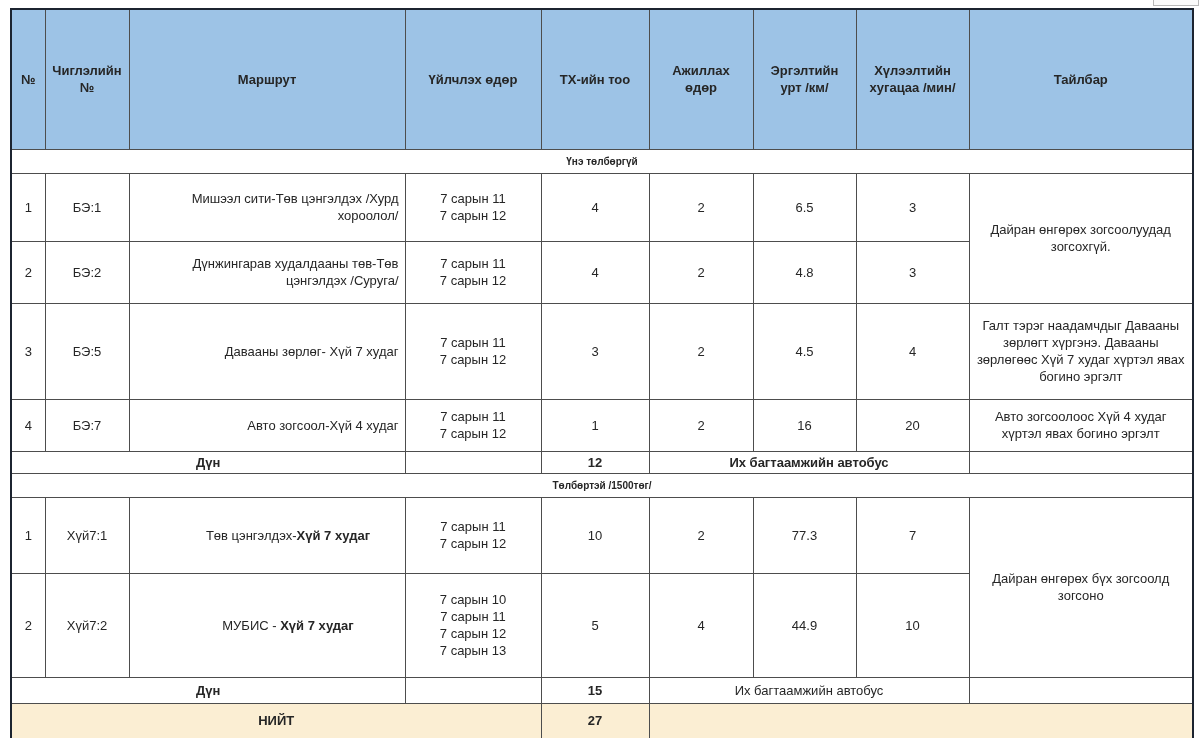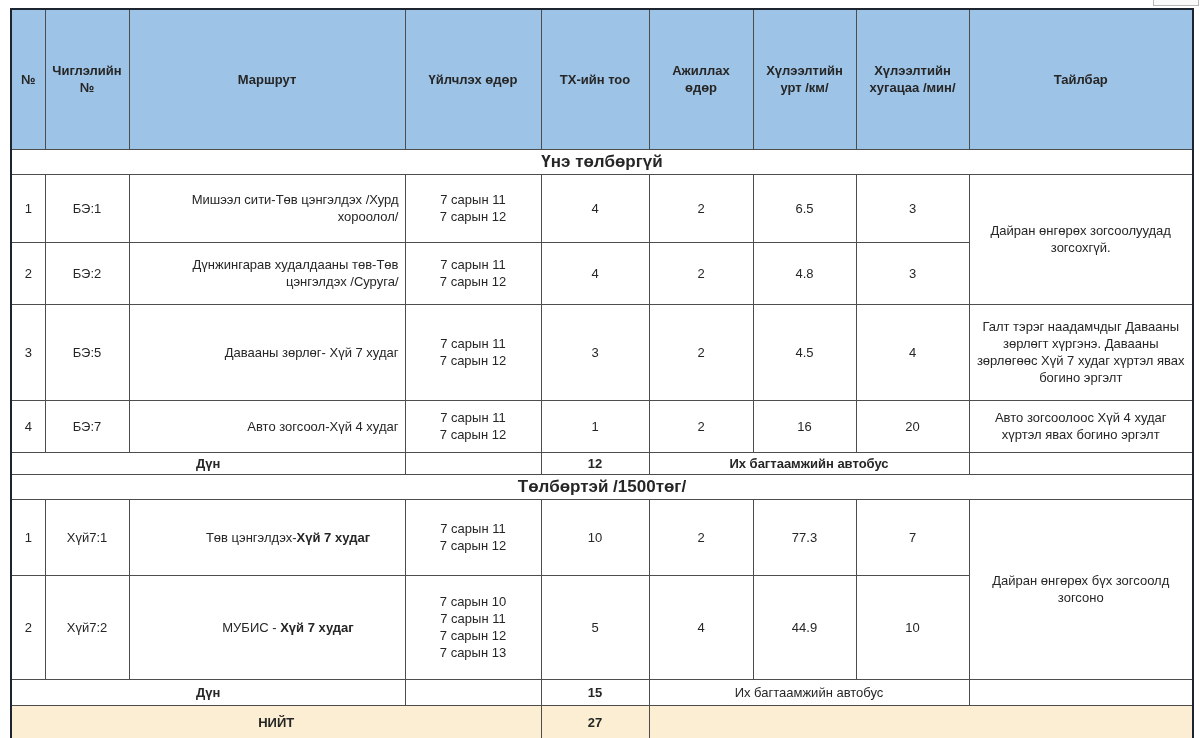--- a/index.html
+++ b/index.html
@@ -26,21 +26,21 @@
     text-align:center;
     vertical-align:middle;
     overflow:hidden;
     word-wrap:break-word;
   }
   thead th{
     background:var(--header-bg);
     font-weight:bold;
     line-height:17px;
   }
-  .section-row td{font-weight:bold;font-size:17px;}
+  .section-row td{font-weight:bold;font-size:10px;}
   .route-cell{text-align:right;line-height:17px;}
   .route-center{text-align:center;line-height:17px;padding-left:48px;}
   .days div{line-height:17px;}
   .remark{line-height:17px;}
   .bold{font-weight:bold;}
   .total-label{font-weight:bold;}
   .total-num{font-weight:bold;}
   .grand-row td{background:var(--total-bg);}
   .grand-row .grand-label,.grand-row .grand-num{font-weight:bold;}
   .notch{
@@ -68,21 +68,21 @@
     </colgroup>
 
     <thead>
       <tr style="height:140px">
         <th>№</th>
         <th>Чиглэлийн №</th>
         <th>Маршрут</th>
         <th>Үйлчлэх өдөр</th>
         <th>ТХ-ийн тоо</th>
         <th>Ажиллах өдөр</th>
-        <th>Хүлээлтийн урт /км/</th>
+        <th>Эргэлтийн урт /км/</th>
         <th>Хүлээлтийн хугацаа /мин/</th>
         <th>Тайлбар</th>
       </tr>
     </thead>
 
     <tbody>
 
       <tr class="section-row" style="height:24px">
         <td colspan="9">Үнэ төлбөргүй</td>
       </tr>

